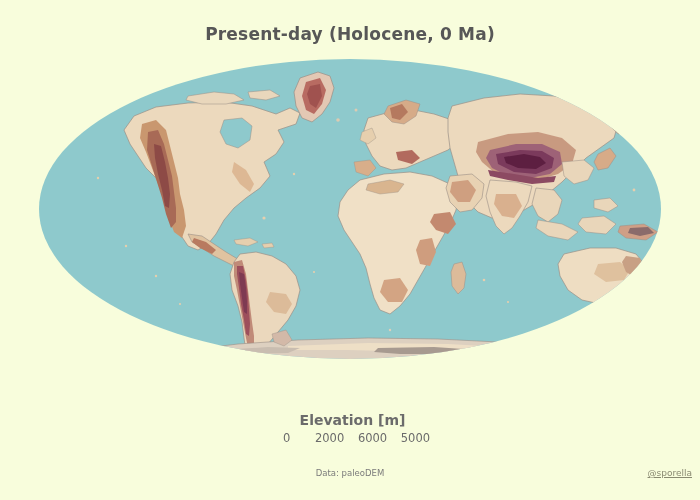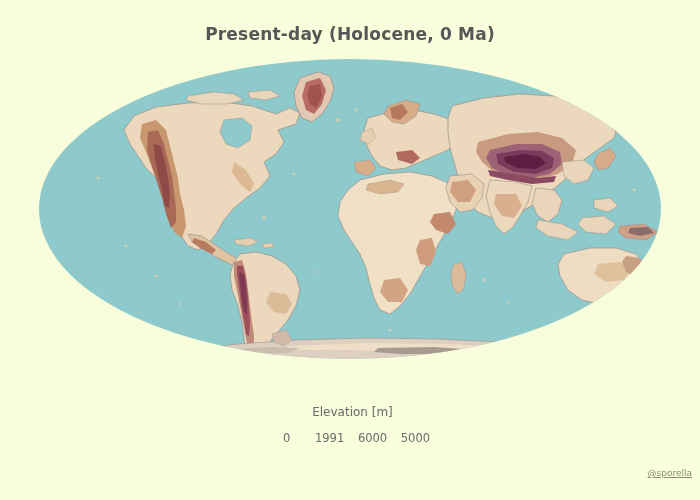--- a/index.html
+++ b/index.html
@@ -40,25 +40,26 @@
   }
   .cbar-block {
     position: absolute;
     left: 0;
     top: 398px;
     width: 700px;
   }
   .cbar-label {
     position: absolute;
     left: 281px;
-    top: 7px;
+    top: 14px;
     width: 143px;
     text-align: center;
-    font-size: 12px;
+    font-size: 14px;
     color: #6b6b6b;
+    font-weight: bold;
   }
   .cbar {
     position: absolute;
     left: 281px;
     top: 20px;
     width: 143px;
     height: 11px;
     background: linear-gradient(to right,
       #f3ece0 0%,
       #eadbc4 12%,
@@ -309,21 +310,22 @@
         </g>
       </g>
     </svg>
   </div>
 
   <div class="cbar-block">
     <div class="cbar-label">Elevation [m]</div>
     <div class="cbar"></div>
     <div class="cbar-ticks">
       <span style="left:4%">0</span>
-      <span style="left:34%">1991</span>
+      <span style="left:34%">2000</span>
       <span style="left:64%">6000</span>
       <span style="left:94%">5000</span>
     </div>
   </div>
 
+  <div class="credit">Data: paleoDEM</div>
   <div class="watermark">@sporella</div>
 
 </div>
 
 </body></html>

